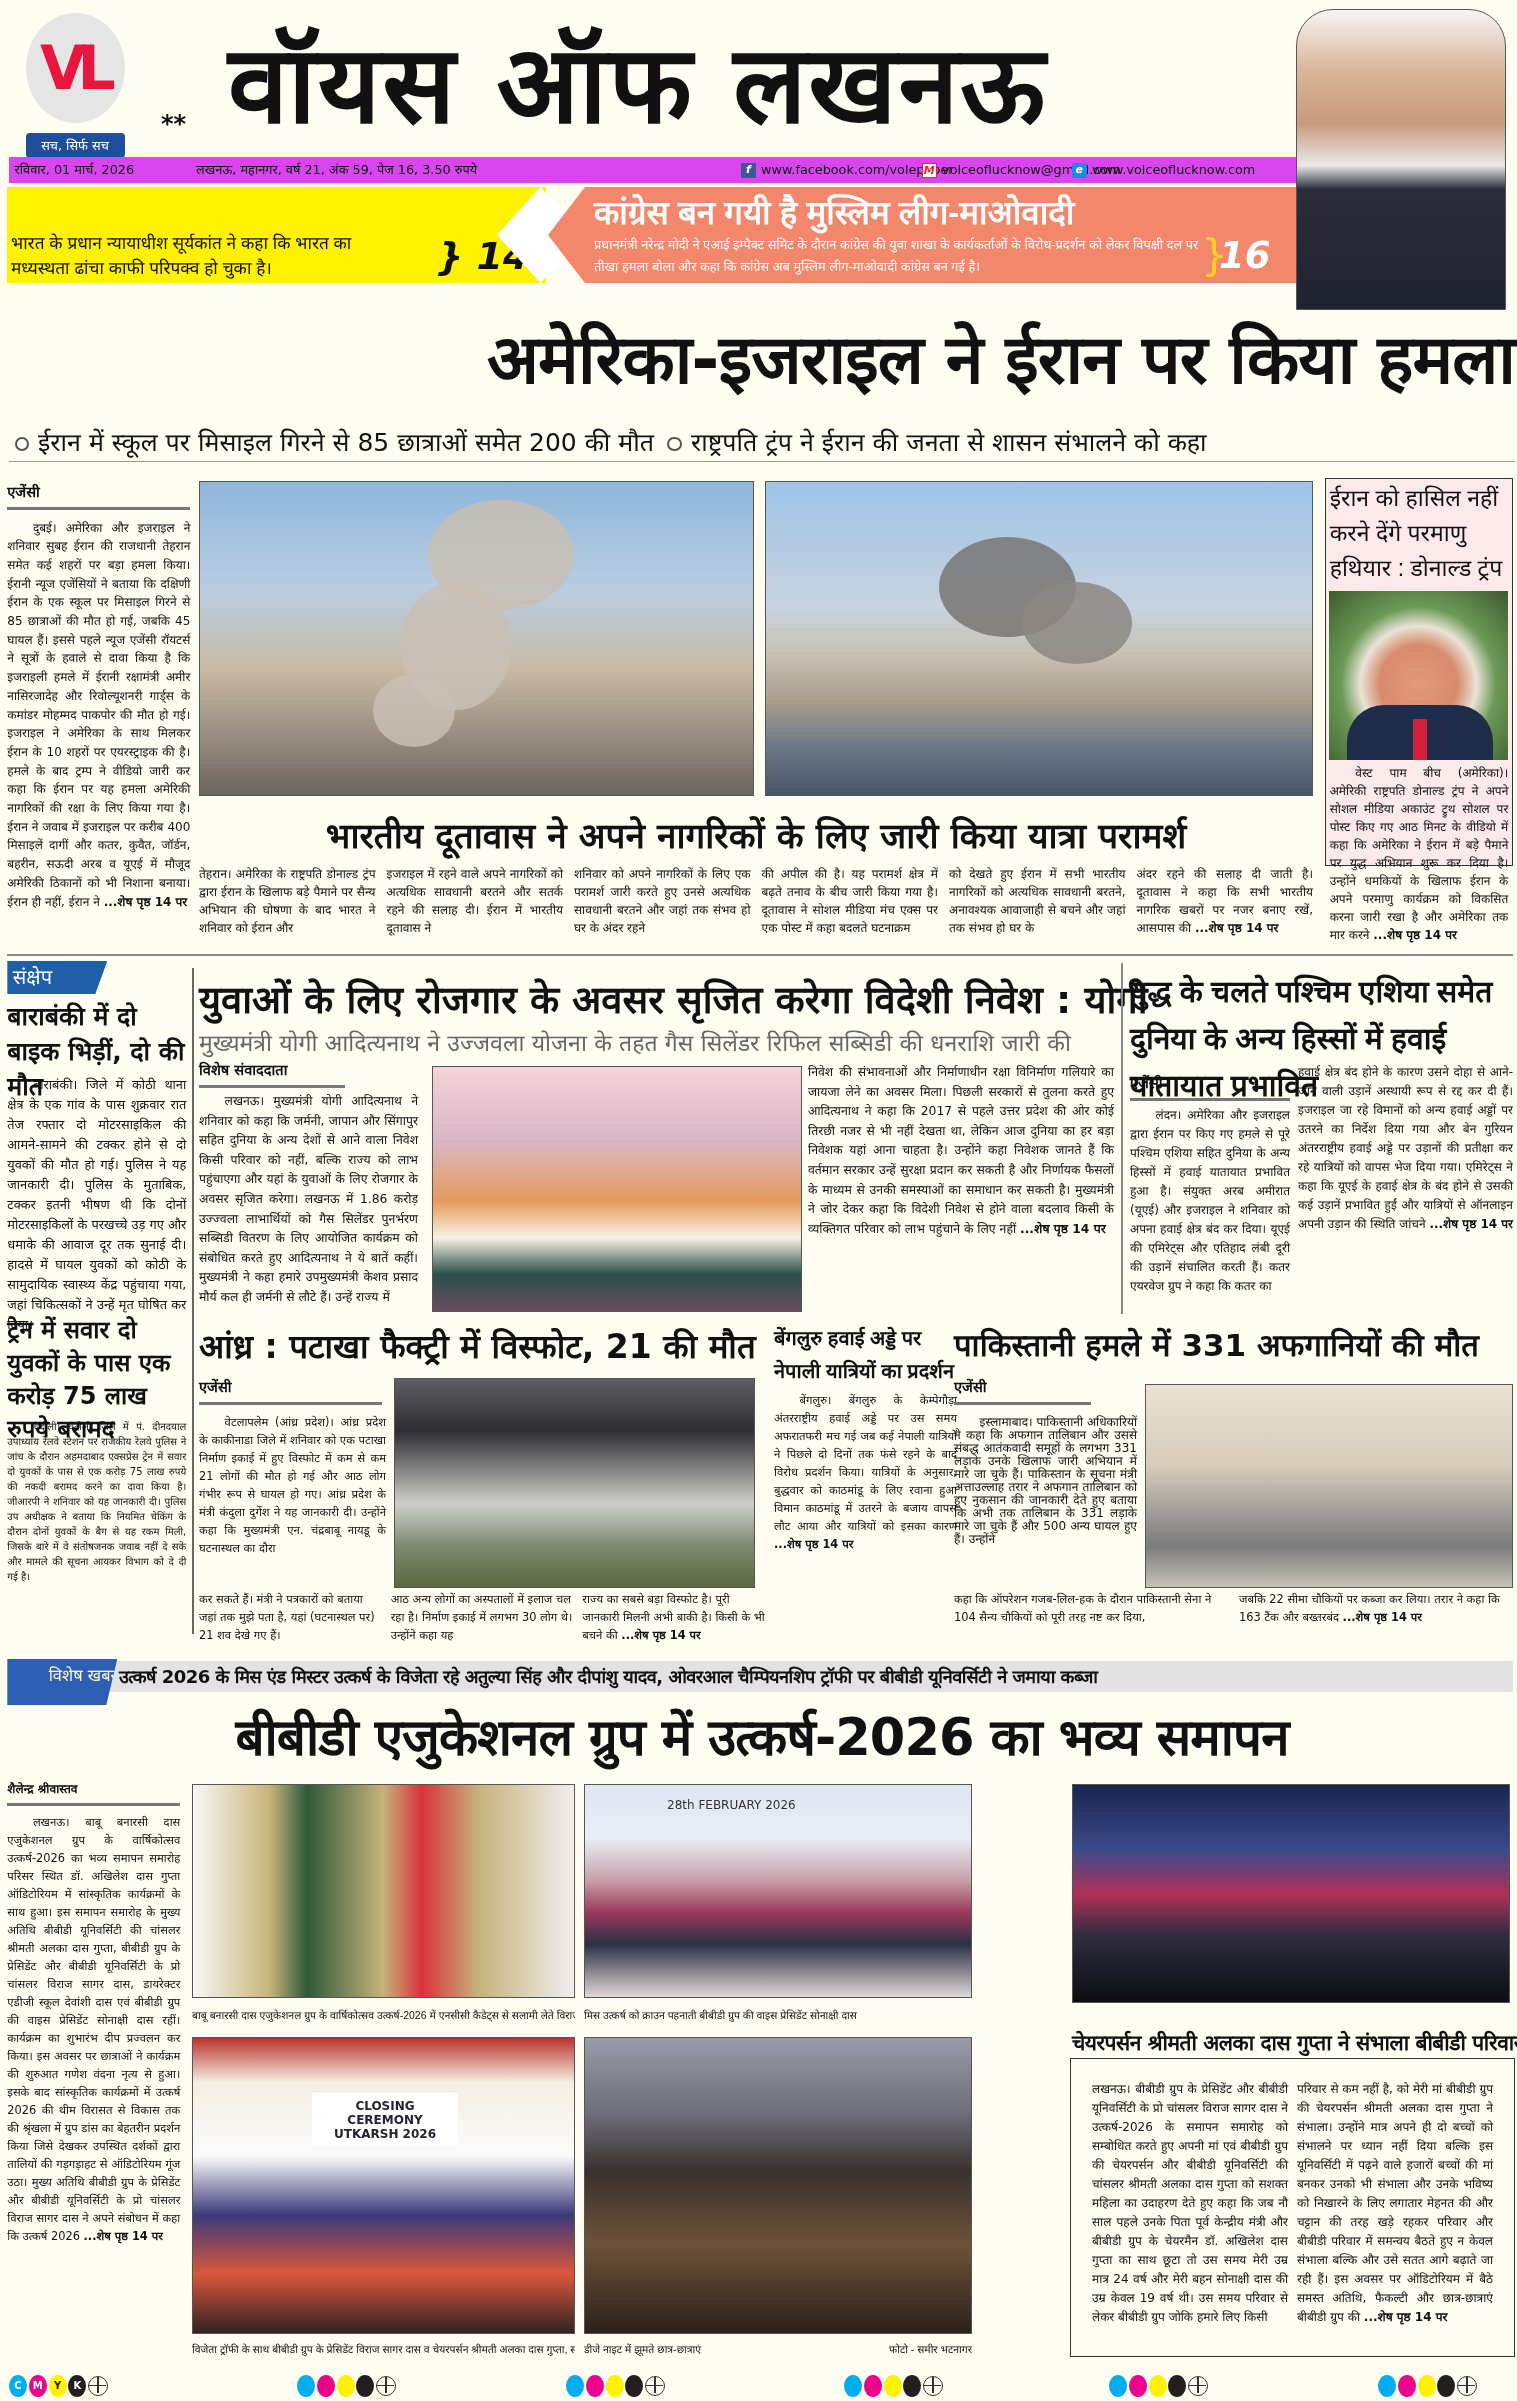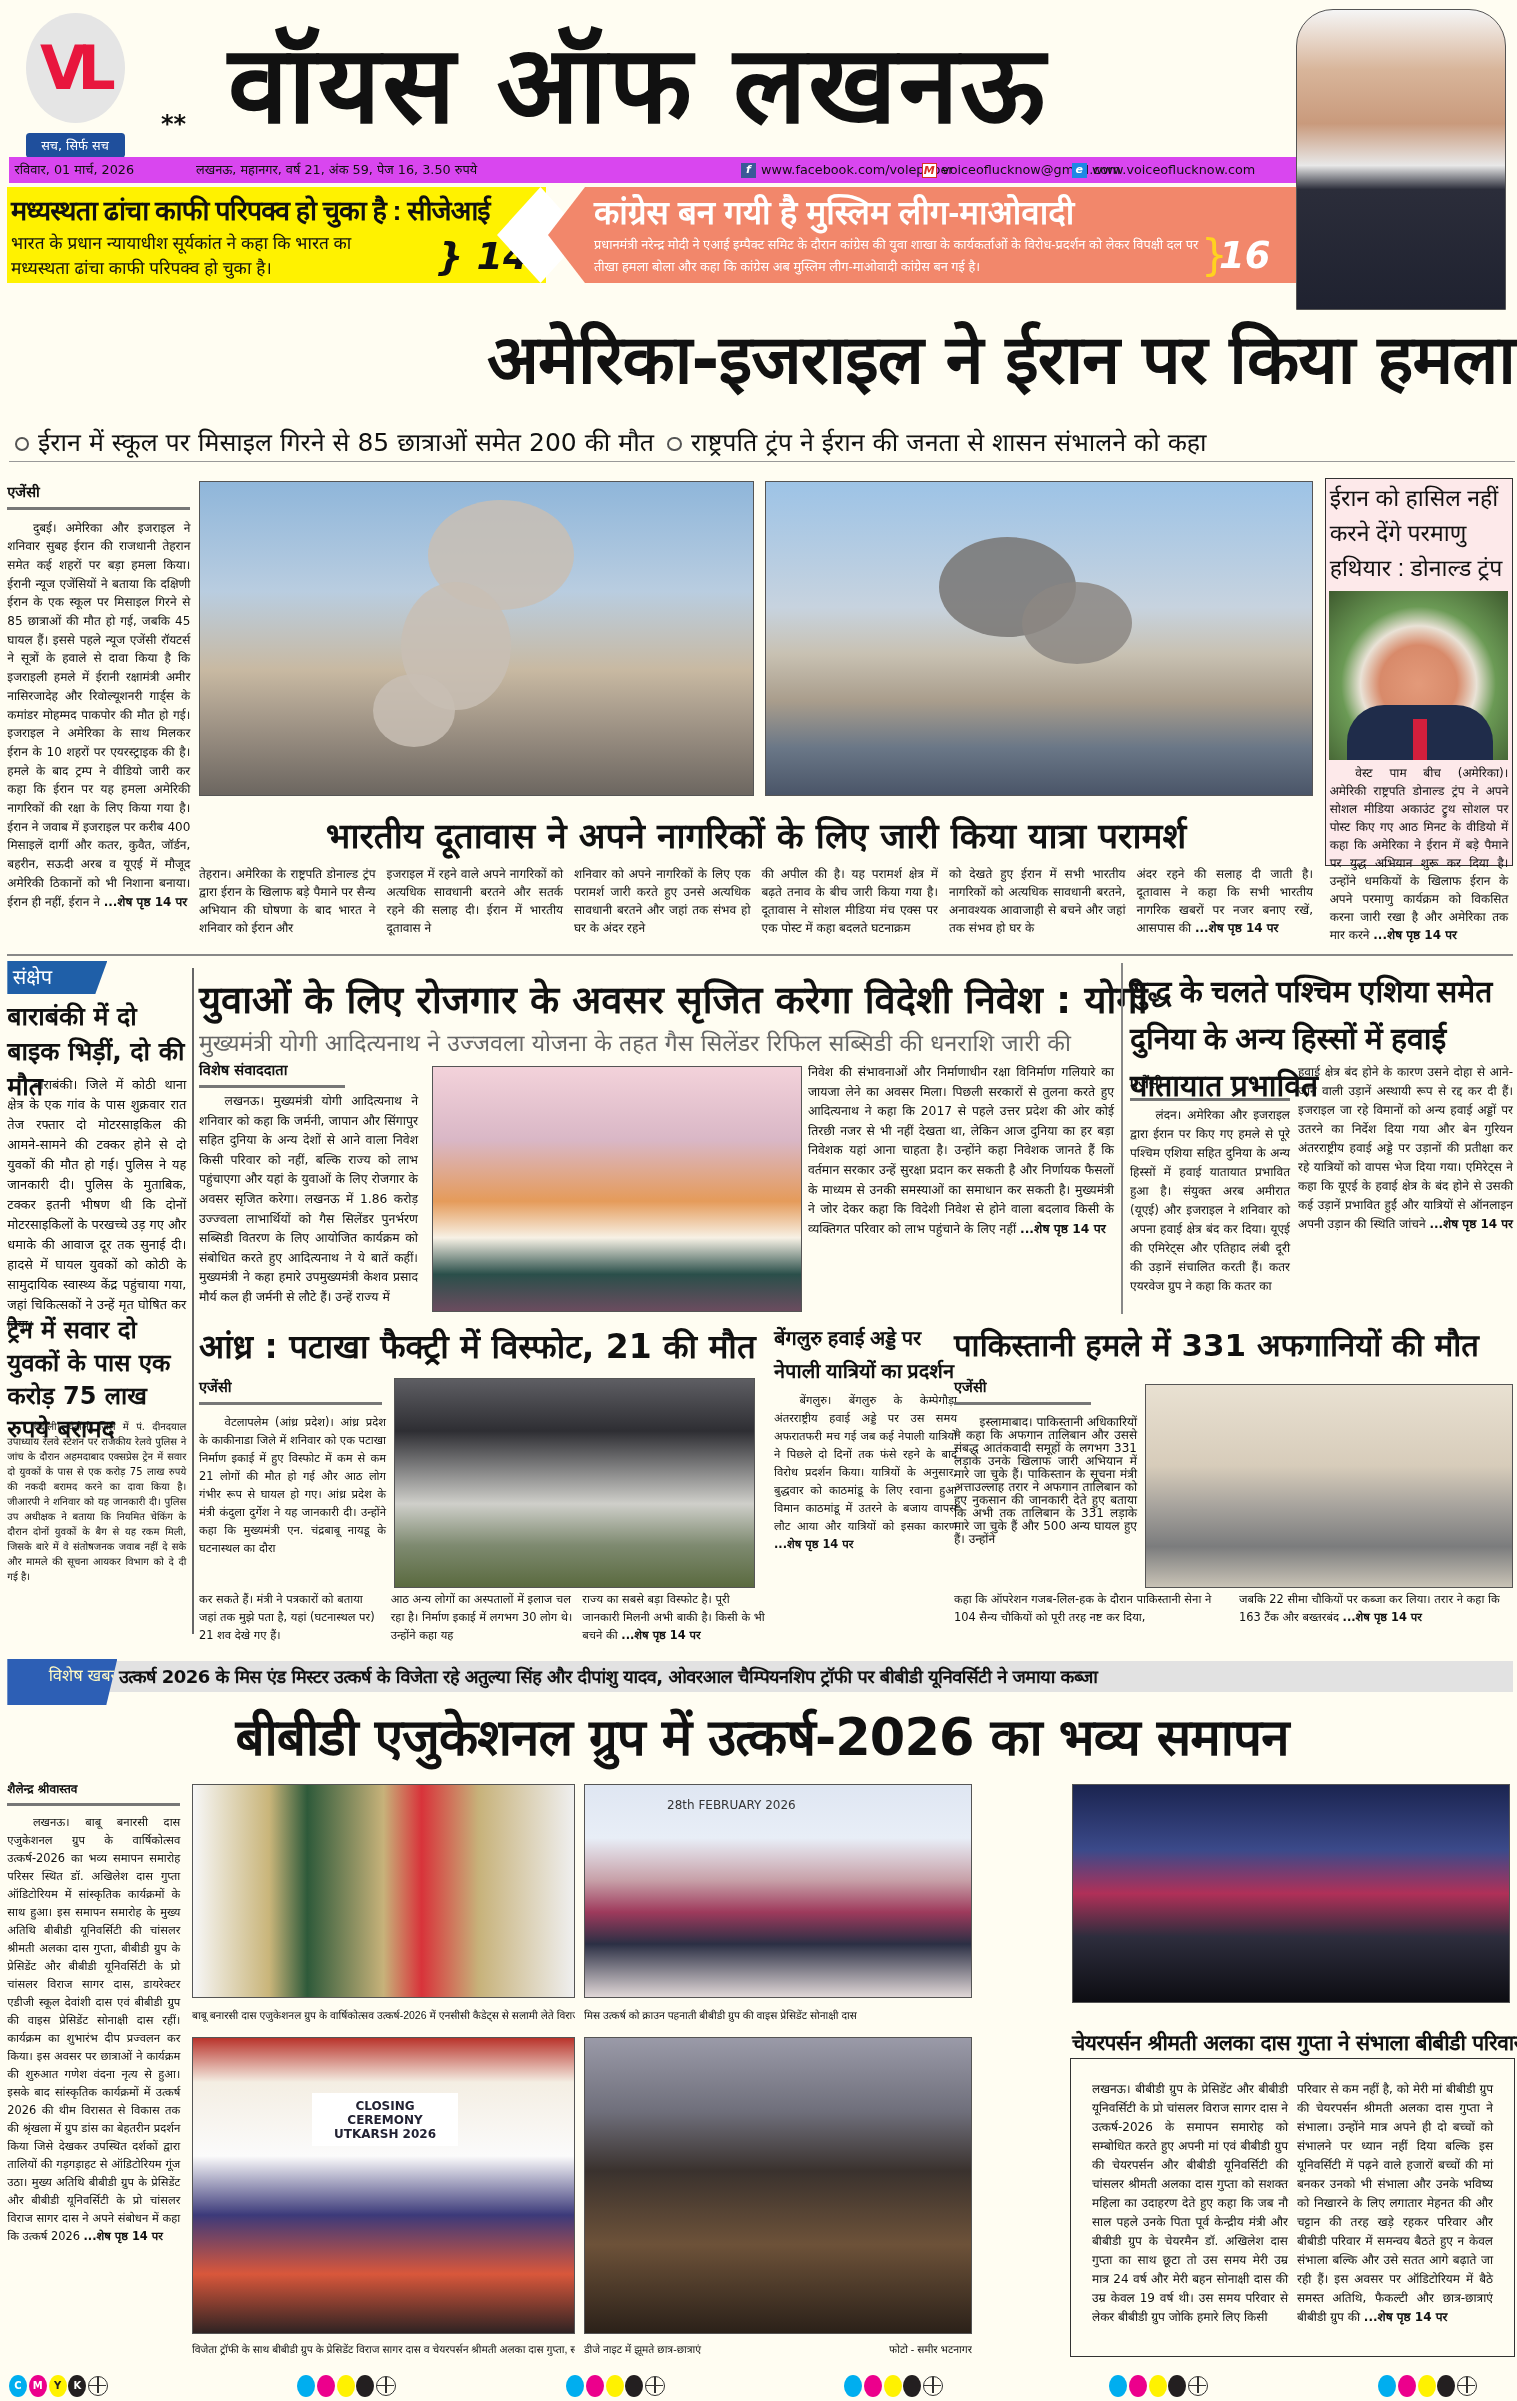--- a/index.html
+++ b/index.html
@@ -129,21 +129,20 @@
 
 <div id="infobar" class="abs">
   <span style="left:5.5px">रविवार, 01 मार्च, 2026</span>
   <span style="left:187px">लखनऊ, महानगर, वर्ष 21, अंक 59, पेज 16,  3.50 रुपये</span>
   <span style="left:732px"><i class="sq" style="background:#3b5998">f</i><b style="font-weight:normal">www.facebook.com/volepaper</b></span>
   <span style="left:913px"><i class="sq" style="background:#fff;color:#d93025;border:0.9px solid #d93025">M</i><b style="font-weight:normal">voiceoflucknow@gmail.com</b></span>
   <span style="left:1063px"><i class="sq" style="background:#1e88e5">e</i><b style="font-weight:normal">www.voiceoflucknow.com</b></span>
 </div>
 
 <div id="promo-left" class="abs">
-  <h2 class="cond">मध्यस्थता ढांचा काफी परिपक्व हो चुका है : सीजेआई</h2>
   <p class="cond">भारत के प्रधान न्यायाधीश सूर्यकांत ने कहा कि भारत का मध्यस्थता ढांचा काफी परिपक्व हो चुका है।</p>
   <span class="pg">} <b>14</b></span>
 </div>
 <div id="diamond" class="abs"></div>
 <div id="promo-right" class="abs">
   <h2 class="cond">कांग्रेस बन गयी है मुस्लिम लीग-माओवादी</h2>
   <p class="cond">प्रधानमंत्री नरेन्द्र मोदी ने एआई इम्पैक्ट समिट के दौरान कांग्रेस की युवा शाखा के कार्यकर्ताओं के विरोध-प्रदर्शन को लेकर विपक्षी दल पर तीखा हमला बोला और कहा कि कांग्रेस अब मुस्लिम लीग-माओवादी कांग्रेस बन गई है।</p>
   <span class="br">}</span>
   <span class="pg">16</span>
 </div>

